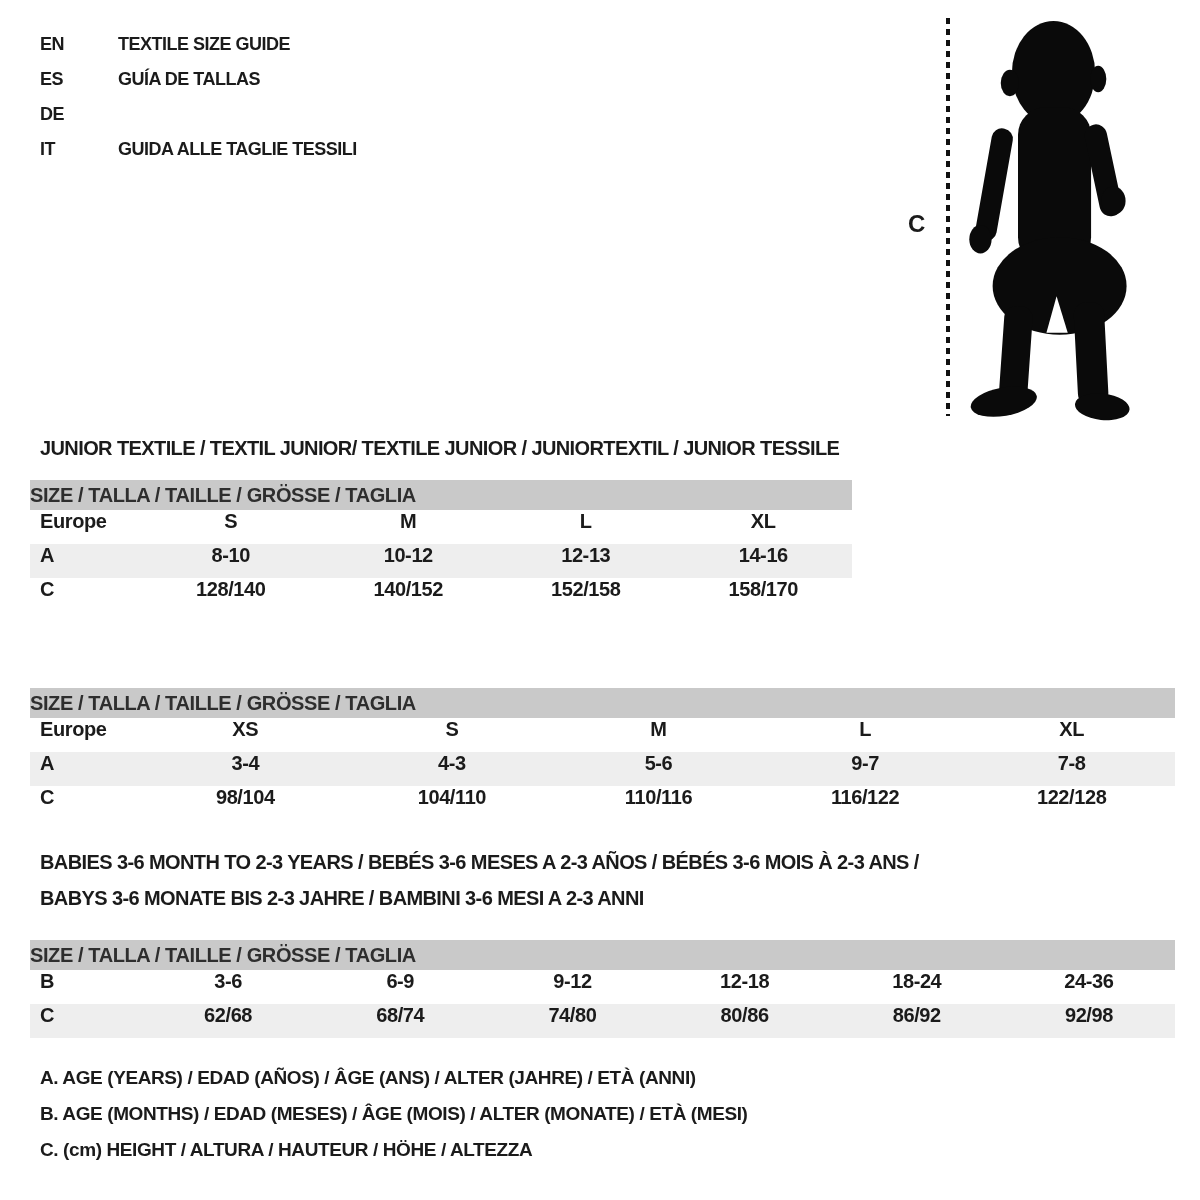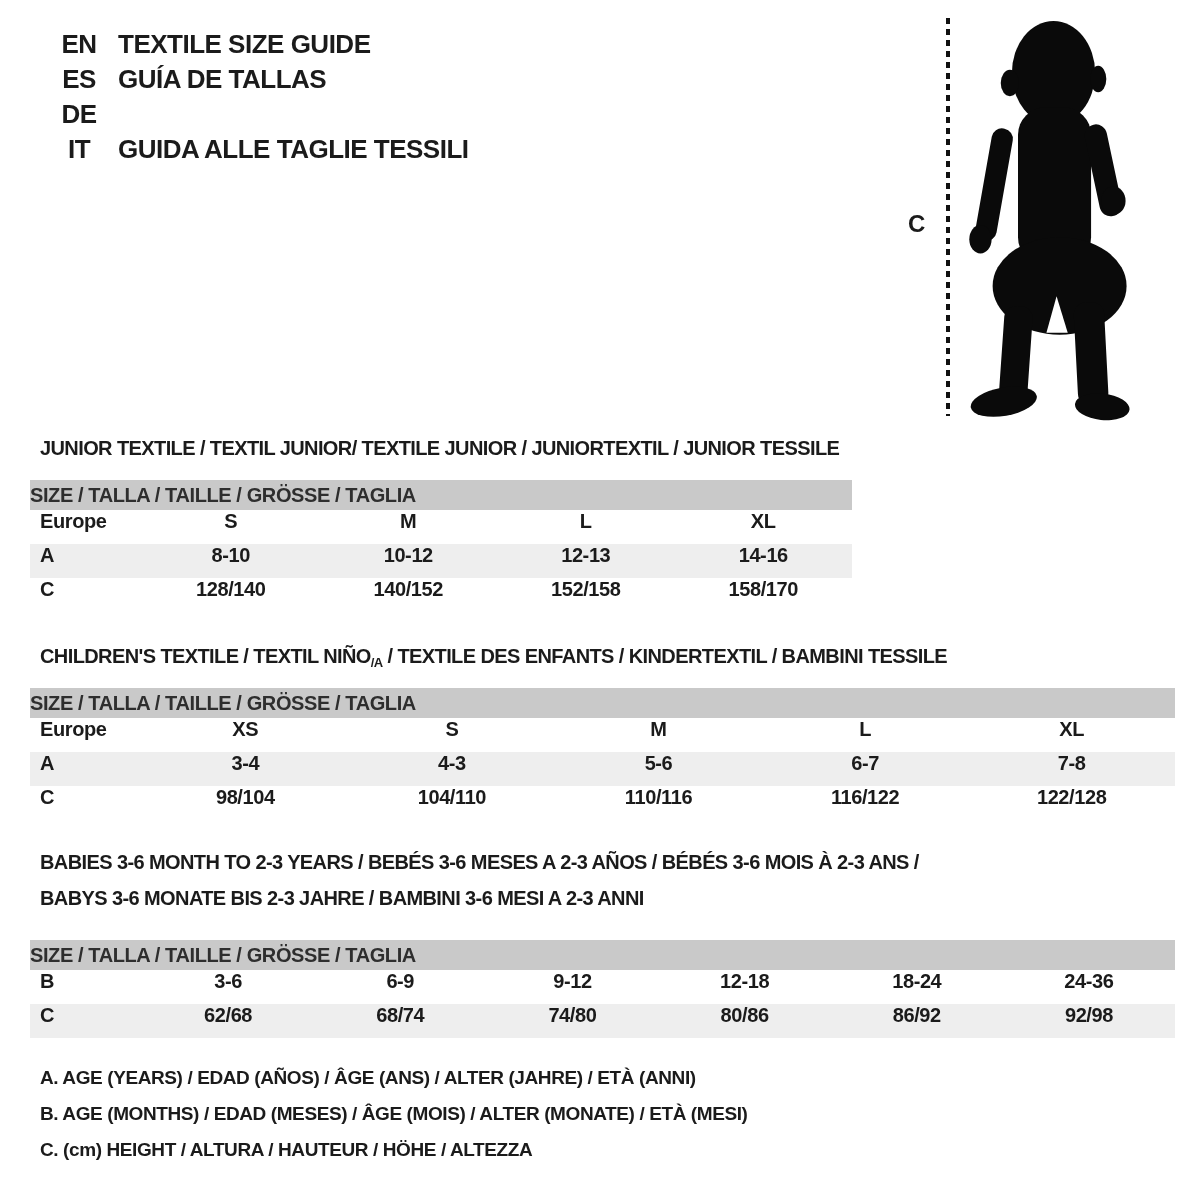--- a/index.html
+++ b/index.html
@@ -7,21 +7,21 @@
     position:relative;
     width:1200px;height:1200px;
     background:#ffffff;
     font-family:"Liberation Sans", sans-serif;
     font-weight:bold;
     color:#1b1b1b;
     overflow:hidden;
   }
   
   .lang-block{position:absolute;left:40px;top:27px;}
-  .lang-row{display:flex;height:35px;align-items:center;font-size:26px;letter-spacing:-0.5px;text-align:center;}
+  .lang-row{display:flex;height:35px;align-items:center;font-size:18px;letter-spacing:-0.5px;}
   .lang-code{width:78px;flex:0 0 78px;}
   .lang-title{white-space:nowrap;}
   
   .measure-line{
     position:absolute;left:946px;top:18px;width:4px;height:398px;
     background:repeating-linear-gradient(to bottom,#111 0 6px,transparent 6px 11px);
   }
   .measure-label{position:absolute;left:908px;top:210px;font-size:24px;}
   .baby-figure{position:absolute;left:963px;top:14px;width:178px;height:408px;}
   
@@ -115,38 +115,37 @@
         <div class="t-row">
           <div class="t-label">C</div>
           <div class="t-cell">128/140</div>
           <div class="t-cell">140/152</div>
           <div class="t-cell">152/158</div>
           <div class="t-cell">158/170</div>
         </div>
       </div>
   </div>
 
-  <div class="sec-title" style="top:645px"><span>CHILDREN'S TEXTILE / TEXTIL NIÑO</span><span class="subref">/A</span><span> / TEXTILE DES ENFANTS / KINDERTEXTIL / BAMBINI TESSILE</span></div>
   <div class="size-table" style="top:688px;width:1145px">
     <div class="size-bar" style="background: rgb(201, 201, 201);">SIZE / TALLA / TAILLE / GRÖSSE / TAGLIA</div>
     <div>
         <div class="t-row">
           <div class="t-label">Europe</div>
           <div class="t-cell">XS</div>
           <div class="t-cell">S</div>
           <div class="t-cell">M</div>
           <div class="t-cell">L</div>
           <div class="t-cell">XL</div>
         </div>
         <div class="t-row" style="background: rgb(238, 238, 238);">
           <div class="t-label">A</div>
           <div class="t-cell">3-4</div>
           <div class="t-cell">4-3</div>
           <div class="t-cell">5-6</div>
-          <div class="t-cell">6-7</div>
+          <div class="t-cell">9-7</div>
           <div class="t-cell">7-8</div>
         </div>
         <div class="t-row">
           <div class="t-label">C</div>
           <div class="t-cell">98/104</div>
           <div class="t-cell">104/110</div>
           <div class="t-cell">110/116</div>
           <div class="t-cell">116/122</div>
           <div class="t-cell">122/128</div>
         </div>

